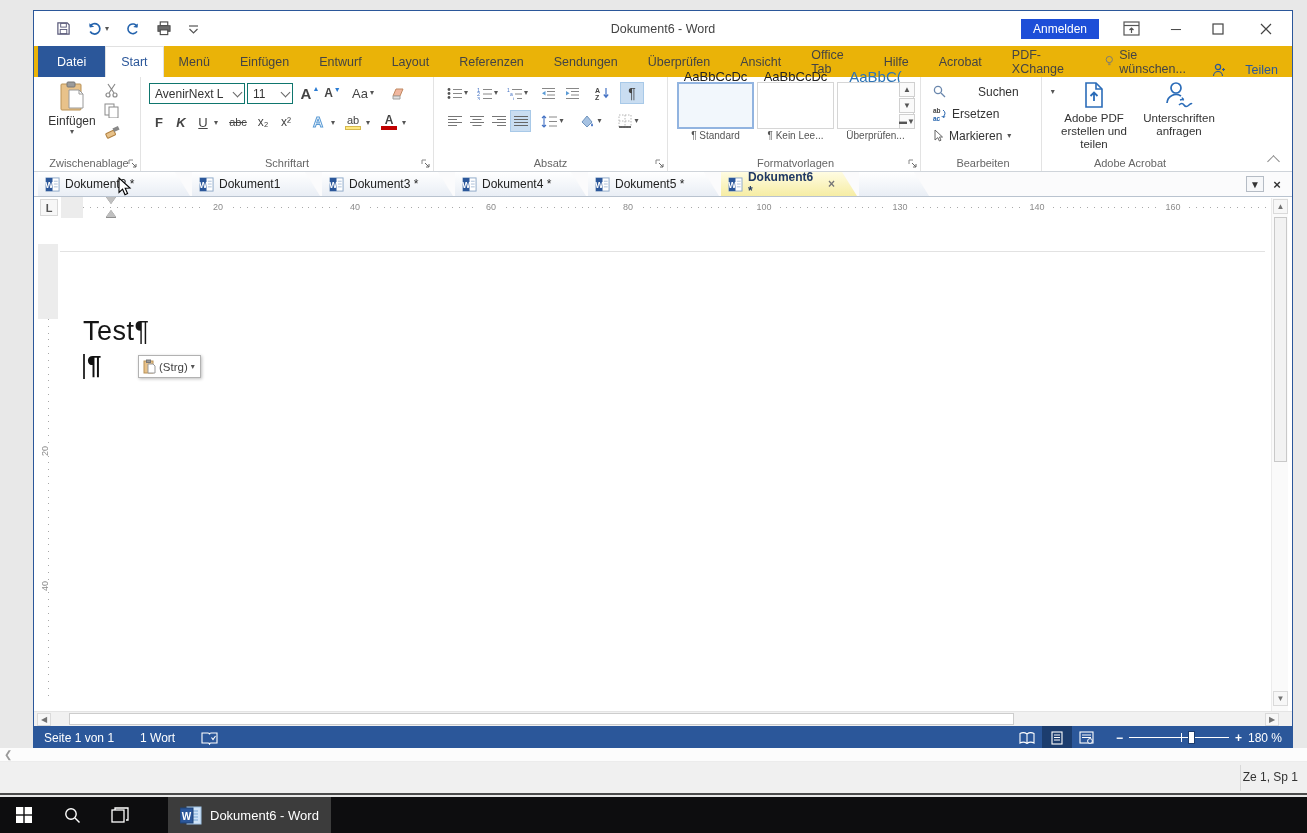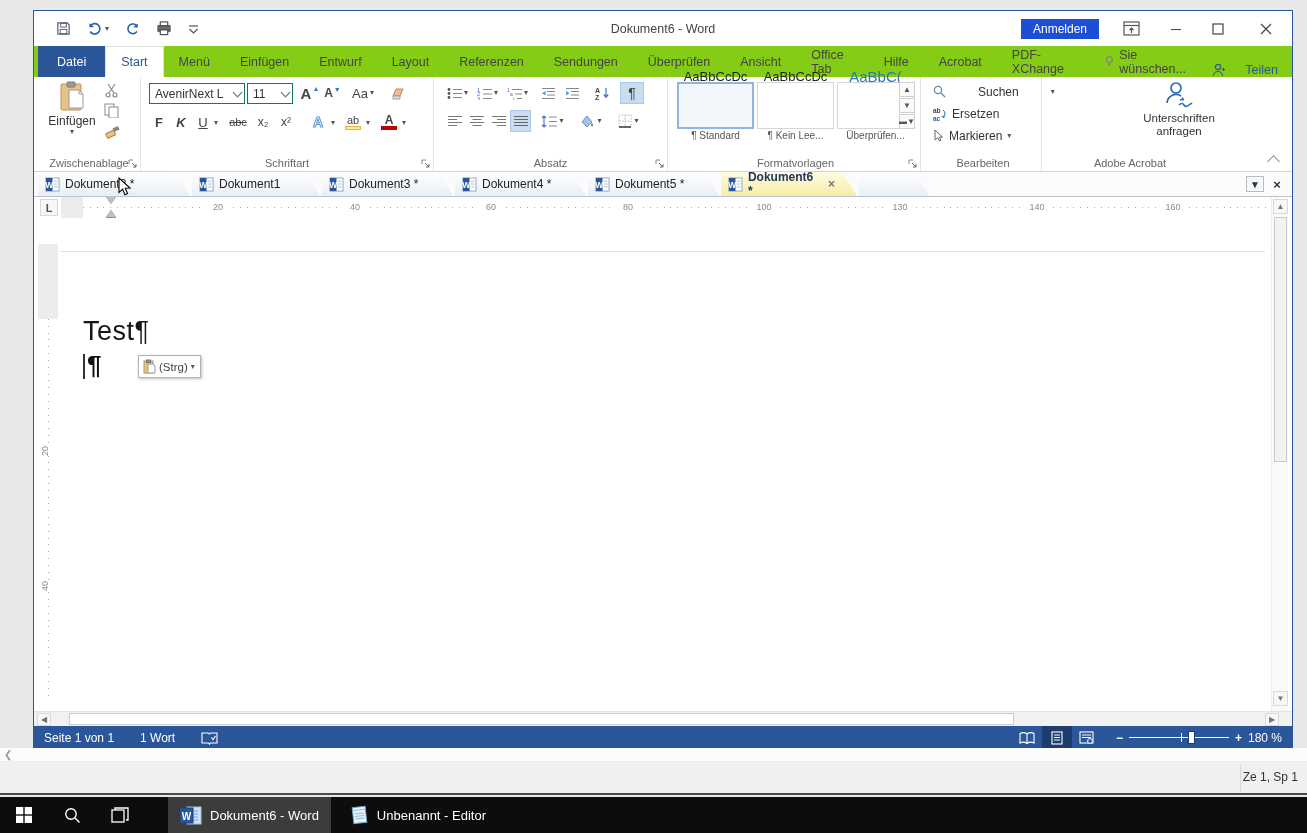--- a/index.html
+++ b/index.html
@@ -12,21 +12,21 @@
   
   .titlebar{position:absolute;left:0;top:0;right:0;height:35px;background:#fff;}
   .qat{position:absolute;left:22px;top:0;height:35px;display:flex;align-items:center;gap:16px;}
   .qat .qbtn{display:flex;align-items:center;gap:2px;cursor:default;}
   .title-text{position:absolute;left:0;right:0;top:0;height:35px;display:flex;align-items:center;
     justify-content:center;font-size:12.5px;color:#444;}
   .tbar-right{position:absolute;right:8px;top:0;height:35px;display:flex;align-items:center;gap:24px;}
   .signin{background:#1d4ed8;color:#fff;font-size:12px;padding:3px 12px;}
   .wbtn{color:#444;font-size:14px;width:24px;text-align:center;}
   
-  .menurow{position:absolute;left:0;top:35px;right:0;height:31px;background:#84cc16;display:flex;align-items:stretch;font-size:12.5px;}
+  .menurow{position:absolute;left:0;top:35px;right:0;height:31px;background:#eab308;display:flex;align-items:stretch;font-size:12.5px;}
   .mtab{display:flex;align-items:center;padding:0 15px;color:#444;}
   .mtab.file{background:#2b579a;color:#fff;padding:0 19px;margin-left:4px;}
   .mtab.sel{color:#2b579a;border:1px solid #e1e1e1;border-bottom:none;background:#fff;}
   .tellme{display:flex;align-items:center;gap:6px;color:#444;padding:0 10px;margin-left:6px;}
   .share{display:flex;align-items:flex-end;gap:20px;color:#2b579a;margin-left:auto;padding:0 14px;}
   
   .ribbon{position:absolute;left:0;top:66px;right:0;height:95px;background:#fff;border-bottom:1px solid #cfd4da;}
   .rgroup{position:absolute;top:0;height:94px;border-right:1px solid #e3e3e3;}
   .glabel{position:absolute;bottom:2px;left:0;right:0;text-align:center;font-size:11px;color:#666;}
   .dlg{position:absolute;right:3px;bottom:3px;}
@@ -509,20 +509,28 @@
         <svg width="11" height="13">
             <path d="M2 1 L2 11 L4.8 8.6 L6.4 12 L8 11.2 L6.5 8 L9.5 8 Z" fill="#fff" stroke="#666"></path>
           </svg>
         <span>Markieren</span>
           <span class="chev">▾</span>
       </div>
       <div class="glabel">Bearbeiten</div>
     </div>
 
     <div class="rgroup" style="left:1008px;width:176px;border-right:none;">
+      <div class="bigbtn" style="left:4px;width:96px;">
+        <svg width="26" height="28" viewBox="0 0 26 28">
+            <path d="M5 2 h10 l6 6 v18 h-16 z" fill="none" stroke="#2b6cb8" stroke-width="1.6"></path>
+            <path d="M15 2 v6 h6" fill="none" stroke="#2b6cb8" stroke-width="1.6"></path>
+            <path d="M13 20 v-8 M9.5 15 L13 11.5 L16.5 15" fill="none" stroke="#2b6cb8" stroke-width="1.8"></path>
+          </svg>
+        <span>Adobe PDF erstellen und teilen</span>
+      </div>
       <div class="bigbtn" style="left:100px;width:74px;">
         <svg width="28" height="28" viewBox="0 0 28 28">
             <circle cx="11" cy="7" r="5" fill="none" stroke="#2b6cb8" stroke-width="1.7"></circle>
             <path d="M2 22 a9 9 0 0 1 14 -7" fill="none" stroke="#2b6cb8" stroke-width="1.7"></path>
             <path d="M15 19 l4 -1 M17 16.5 l1.5 3" stroke="#2b6cb8" stroke-width="1.4"></path>
             <path d="M14 24 q3 -3 5 0 q2 3 5 0 q2 -2 3 -1" fill="none" stroke="#2b6cb8" stroke-width="1.6"></path>
           </svg>
         <span>Unterschriften anfragen</span>
       </div>
       <div class="glabel">Adobe Acrobat</div>
@@ -751,23 +759,13 @@
         <rect x="7" y="1" width="14" height="17" fill="#cfe3f7" stroke="#9ec1e4"></rect>
         <g stroke="#7aa9d6">
           <path d="M10 5h8M10 8h8M10 11h8M10 14h8"></path>
         </g>
         <rect x="0" y="2" width="13" height="15" fill="#2b579a"></rect>
         <rect x="0" y="2" width="13" height="15" fill="none" stroke="#1e4377"></rect>
         <text x="6.5" y="13.5" font-size="10" font-weight="bold" fill="#fff" text-anchor="middle">W</text>
       </svg>
     <span>Dokument6 - Word</span>
   </span>
-  <span class="tb-app" style="margin-left:6px;">
-    <svg width="20" height="20" viewBox="0 0 20 20">
-        <path d="M4 2 h13 v16 h-13 z" fill="#e9f3fb" stroke="#6f9fc8" transform="rotate(-6 10 10)"></path>
-        <path d="M4 5 h13" stroke="#9abfdd" transform="rotate(-6 10 10)"></path>
-        <g stroke="#8fb6d8">
-          <path d="M6 8.5h9M6 11h9M6 13.5h9" transform="rotate(-6 10 10)"></path>
-        </g>
-      </svg>
-    <span>Unbenannt - Editor</span>
-  </span>
 </div>
 
 </body></html>

